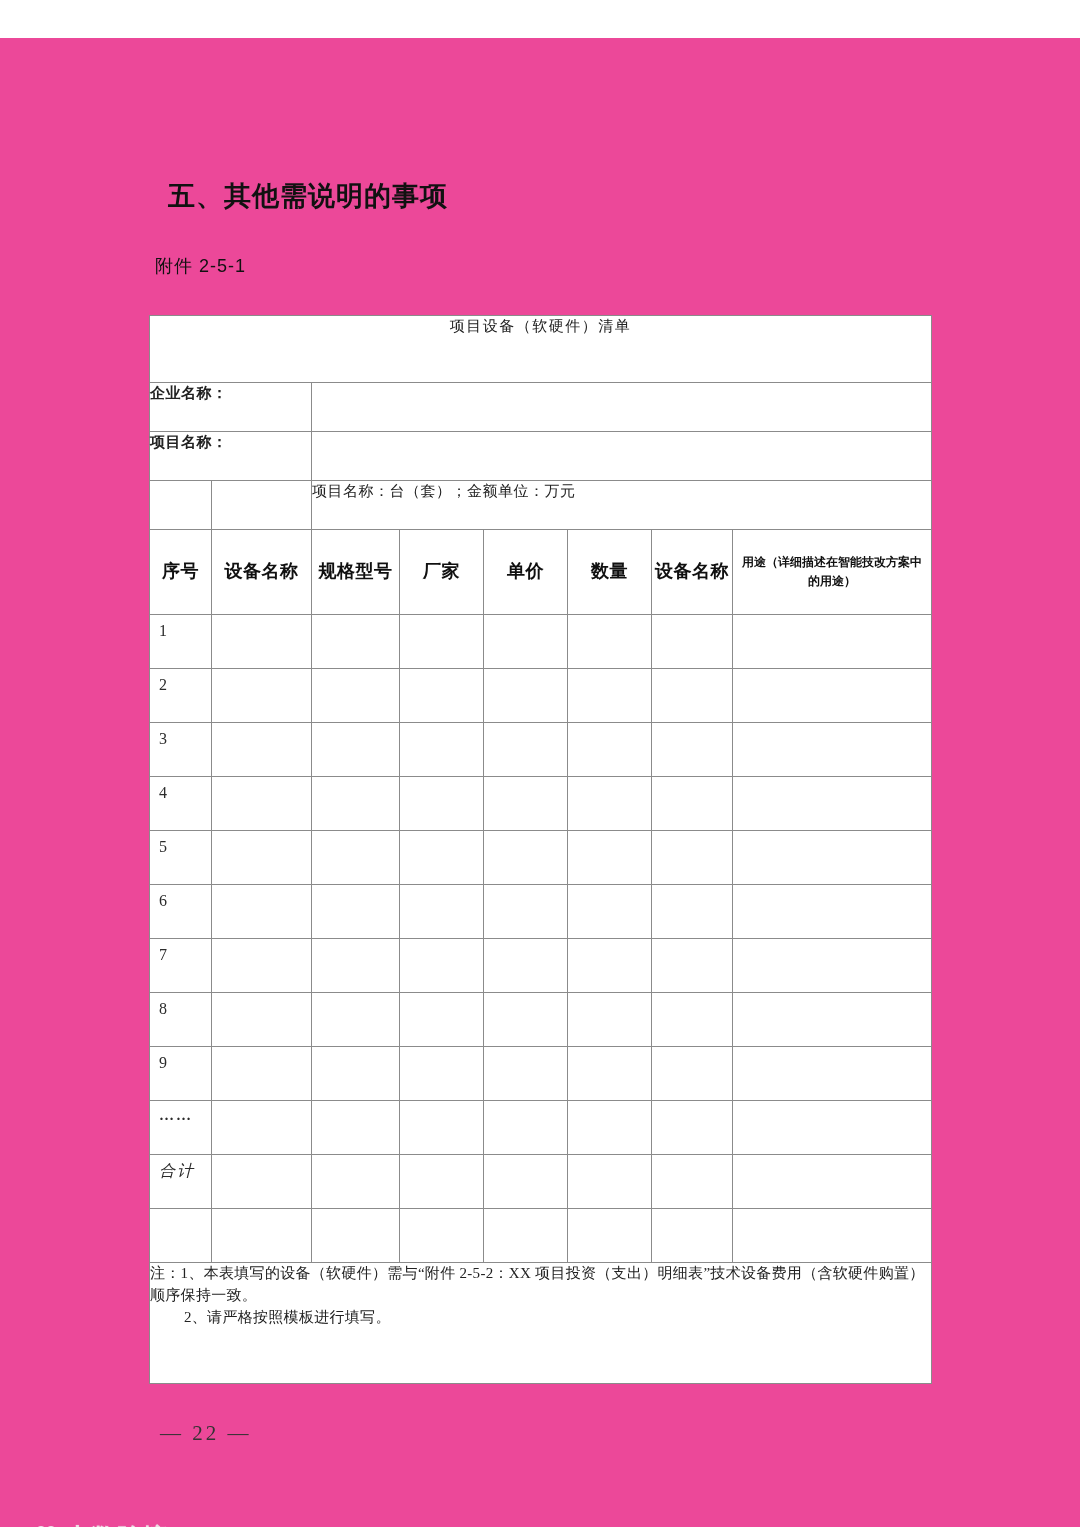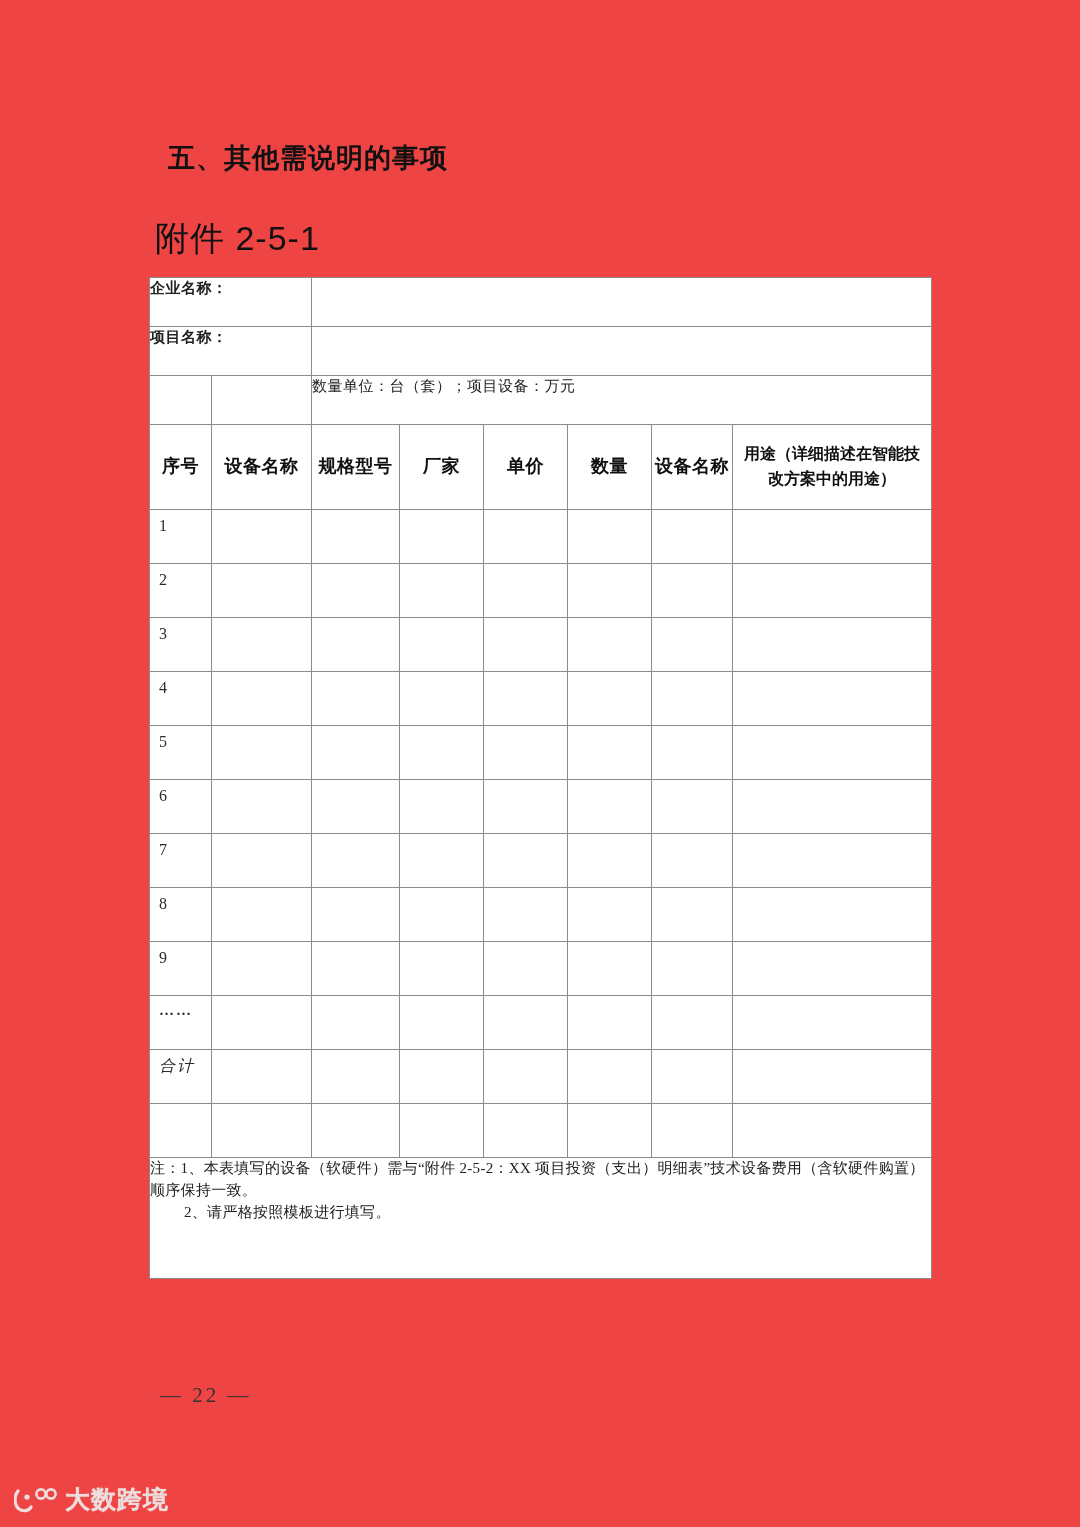--- a/index.html
+++ b/index.html
@@ -12,42 +12,43 @@
     height: 1527px;
     position: relative;
     font-family: "Liberation Serif", "DejaVu Serif", serif;
     color: #1a1a1a;
     overflow: hidden;
   }
 
   .page {
     position: absolute;
     inset: 0;
-    background: #ef4444;
+    background: #ec4899;
+    margin-top: 38px;
   }
 
   
   .section-heading {
     position: absolute;
     left: 168px;
     top: 140px;
     font-family: "Liberation Sans", "DejaVu Sans", sans-serif;
     font-weight: 700;
     font-size: 27px;
     letter-spacing: 1px;
     color: #111111;
     white-space: nowrap;
   }
   .attachment-label {
     position: absolute;
     left: 155px;
     top: 216px;
     font-family: "Liberation Sans", "DejaVu Sans", sans-serif;
     font-weight: 400;
-    font-size: 34px;
+    font-size: 18px;
     letter-spacing: 1px;
     color: #111111;
     white-space: nowrap;
   }
 
   
   .form-table {
     position: absolute;
     left: 149px;
     top: 277px;
@@ -101,21 +102,21 @@
     text-align: center;
     vertical-align: middle;
     font-weight: 700;
     font-size: 18px;
     letter-spacing: 0.5px;
     line-height: 1.55;
     color: #101010;
     padding: 0 2px;
   }
   .header-row td.usage-head {
-    font-size: 16px;
+    font-size: 12px;
     letter-spacing: 0;
     padding: 0 5px;
   }
 
   .data-row td {
     height: 49px;
   }
   .data-row td.seq {
     padding-left: 9px;
     padding-top: 4px;
@@ -197,35 +198,38 @@
       <col style="width:62px">
       <col style="width:100px">
       <col style="width:88px">
       <col style="width:84px">
       <col style="width:84px">
       <col style="width:84px">
       <col style="width:81px">
       <col style="width:199px">
     </colgroup>
     <tbody>
+      <tr>
+        <td class="cell-title" colspan="8">项目设备（软硬件）清单</td>
+      </tr>
 
       <tr>
         <td class="cell-label" colspan="2">企业名称：</td>
         <td class="cell-blank" colspan="6"></td>
       </tr>
 
       <tr>
         <td class="cell-label" colspan="2">项目名称：</td>
         <td class="cell-blank" colspan="6"></td>
       </tr>
 
       <tr>
         <td class="cell-blank"></td>
         <td class="cell-blank"></td>
-        <td class="cell-units" colspan="6">数量单位：台（套）；项目设备：万元</td>
+        <td class="cell-units" colspan="6">项目名称：台（套）；金额单位：万元</td>
       </tr>
 
       <tr class="header-row">
         <td>序号</td>
         <td>设备名称</td>
         <td>规格型号</td>
         <td>厂家</td>
         <td>单价</td>
         <td>数量</td>
         <td>设备名称</td>

